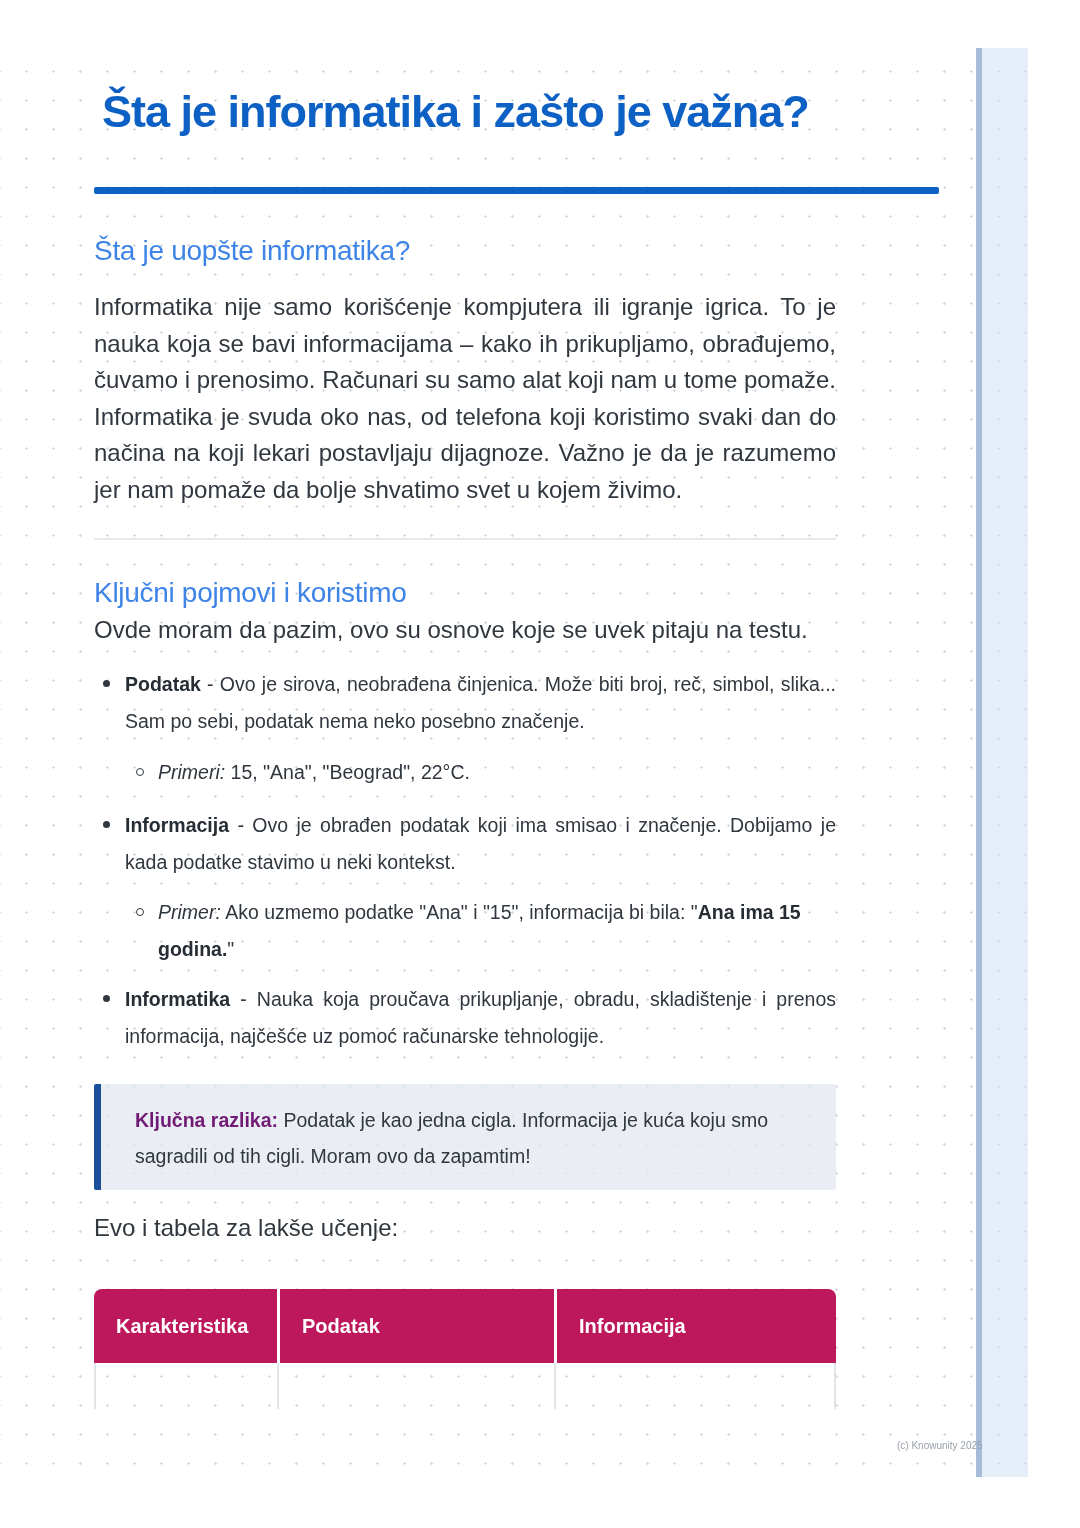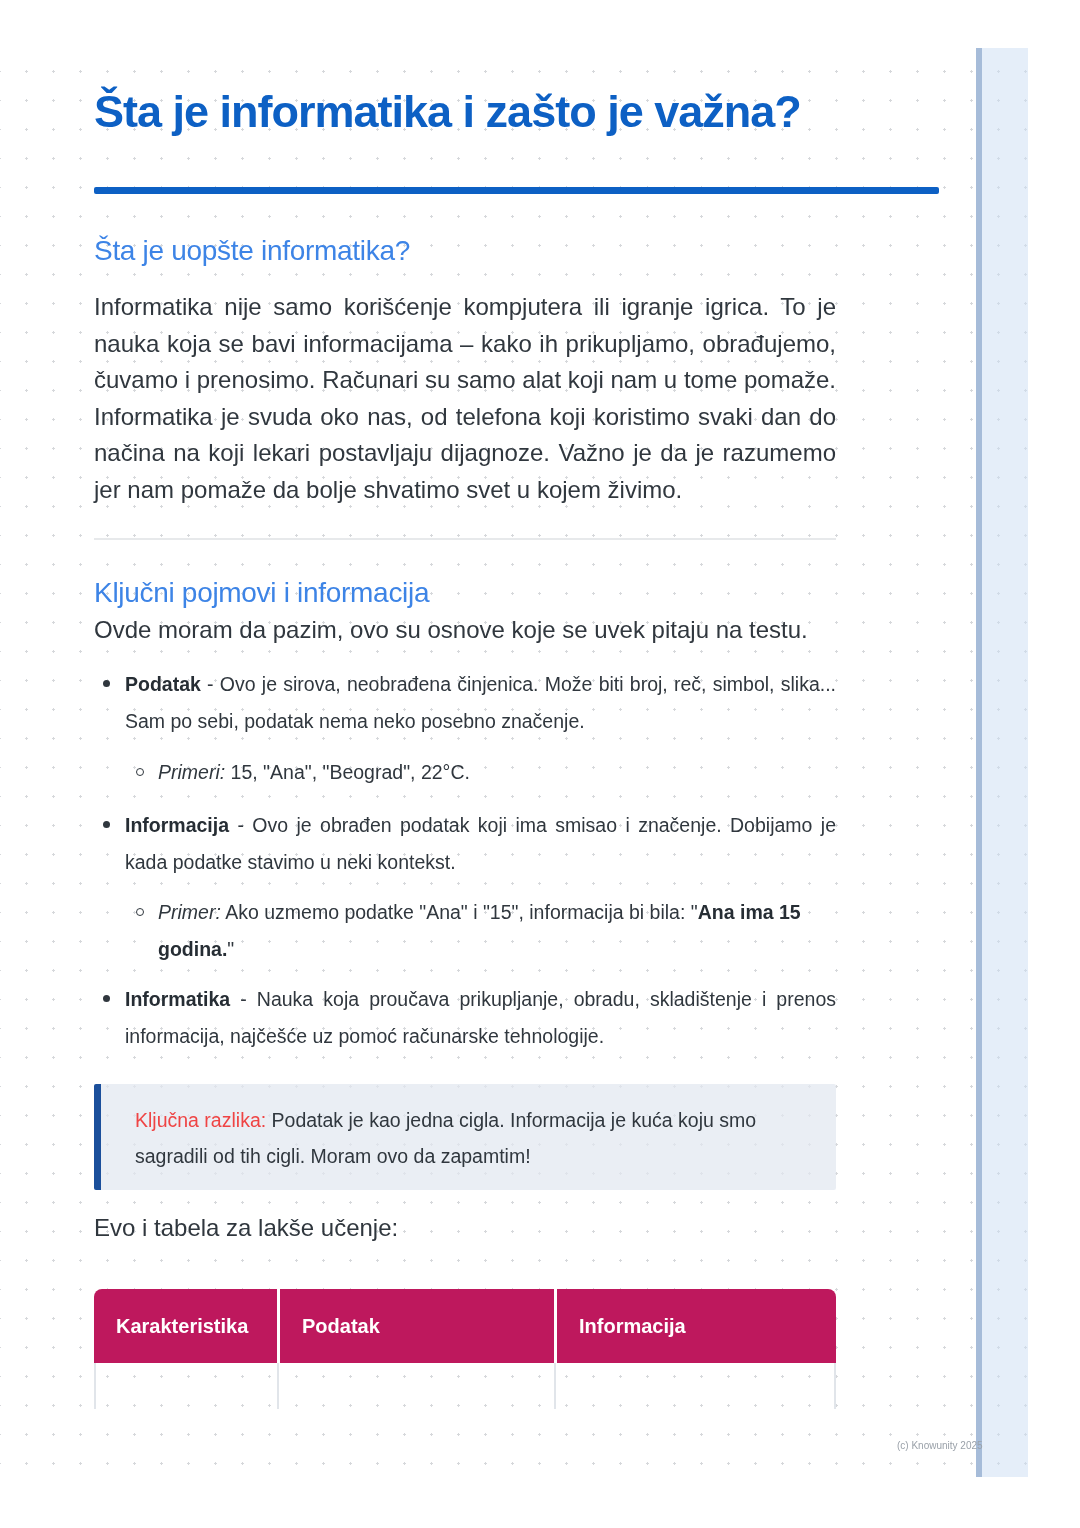--- a/index.html
+++ b/index.html
@@ -41,20 +41,21 @@
     z-index: 2;
     padding: 81px 0 0 94px;
   }
   h1.doc-title {
     width: 800px;
     font-size: 45px;
     line-height: 61px;
     font-weight: 700;
     letter-spacing: -1px;
     color: #0d60c4;
+    margin-left: 8px;
   }
   .title-rule {
     margin-top: 45px;
     width: 845px; height: 7px;
     background: #0d60c4;
     border-radius: 2px;
   }
   h2.section-heading {
     margin-top: 38px;
     font-size: 28px;
@@ -121,21 +122,21 @@
   .callout {
     margin-top: 29px;
     width: 742px;
     background: rgba(226, 232, 240, 0.72);
     border-left: 7px solid #1b4f9b;
     border-radius: 2px;
     padding: 18px 30px 15px 34px;
     font-size: 19.5px;
     line-height: 36.6px;
   }
-  .callout-label { font-weight: 400; color: #ef4444; text-align: center; }
+  .callout-label { font-weight: 700; color: #701a75; text-align: center; }
   p.table-intro { margin-top: 20px; }
   table.comparison-table {
     margin-top: 43px;
     width: 742px;
     border-collapse: separate;
     border-spacing: 0;
   }
   table.comparison-table th {
     background: #be185d;
     color: #ffffff;
@@ -179,21 +180,21 @@
     <h1 class="doc-title">Šta je informatika i zašto je važna?</h1>
 
     <div class="title-rule"></div>
 
     <h2 class="section-heading">Šta je uopšte informatika?</h2>
 
     <p class="body-text justified para-1">Informatika nije samo korišćenje kompjutera ili igranje igrica. To je nauka koja se bavi informacijama – kako ih prikupljamo, obrađujemo, čuvamo i prenosimo. Računari su samo alat koji nam u tome pomaže. Informatika je svuda oko nas, od telefona koji koristimo svaki dan do načina na koji lekari postavljaju dijagnoze. Važno je da je razumemo jer nam pomaže da bolje shvatimo svet u kojem živimo.</p>
 
     <div class="section-divider"></div>
 
-    <h2 class="section-heading second">Ključni pojmovi i informacija</h2>
+    <h2 class="section-heading second">Ključni pojmovi i koristimo</h2>
 
     <p class="body-text intro">Ovde moram da pazim, ovo su osnove koje se uvek pitaju na testu.</p>
 
     <ul class="key-list">
       <li class="lvl1"><span class="term">Podatak</span><span> - Ovo je sirova, neobrađena činjenica. Može biti broj, reč, simbol, slika... Sam po sebi, podatak nema neko posebno značenje.</span></li>
       <li class="lvl2 m15"><span class="ex-label">Primeri:</span><span> 15, "Ana", "Beograd", 22°C.</span></li>
 
       <li class="lvl1 m16"><span class="term">Informacija</span><span> - Ovo je obrađen podatak koji ima smisao i značenje. Dobijamo je kada podatke stavimo u neki kontekst.</span></li>
       <li class="lvl2 m14"><span class="ex-label">Primer:</span><span> Ako uzmemo podatke "Ana" i "15", informacija bi bila: "</span><span class="emph">Ana ima 15 godina.</span><span>"</span></li>
 

